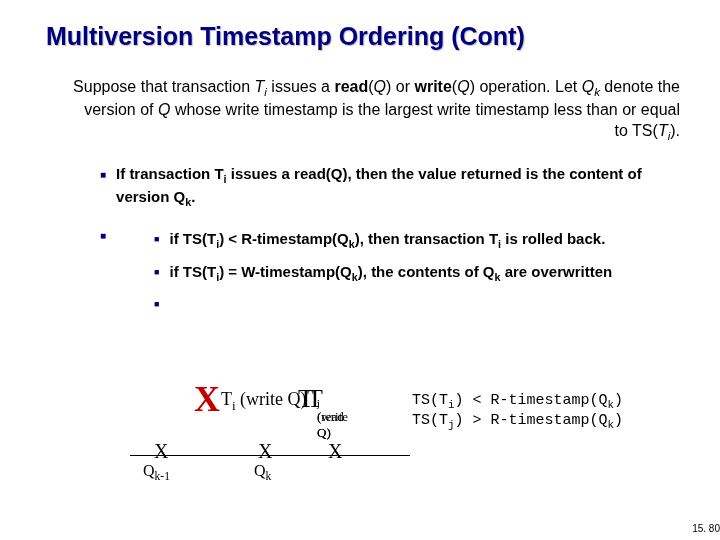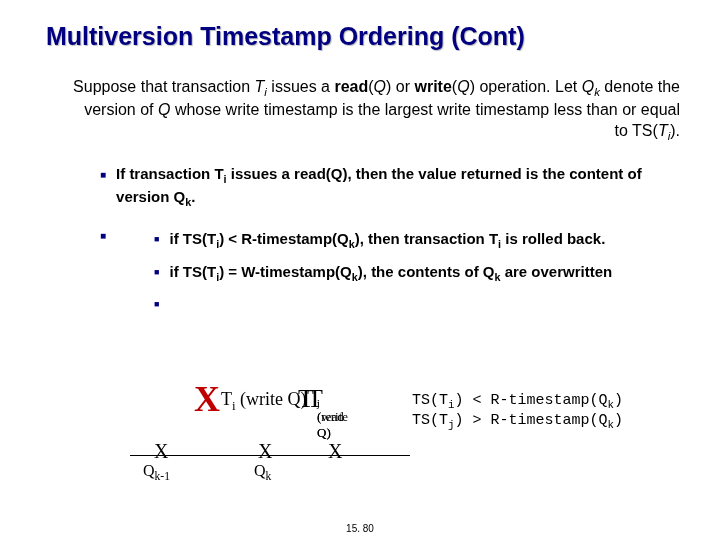--- a/index.html
+++ b/index.html
@@ -100,21 +100,21 @@
     position: absolute;
     font-size: 15px;
     font-family: Liberation Mono, monospace;
     line-height: 1.25;
   }
   .pagenum {
     position: absolute;
     bottom: 6px;
     left: 0;
     right: 0;
-    text-align: center;
+    text-align: right;
     font-size: 10px;
     color: #000;
   }
   sub { font-size: 0.72em; vertical-align: sub; }
   .ital { font-style: italic; }
 </style>
 </head>
 <body>
 
 <div class="title">Multiversion Timestamp Ordering (Cont)</div>

